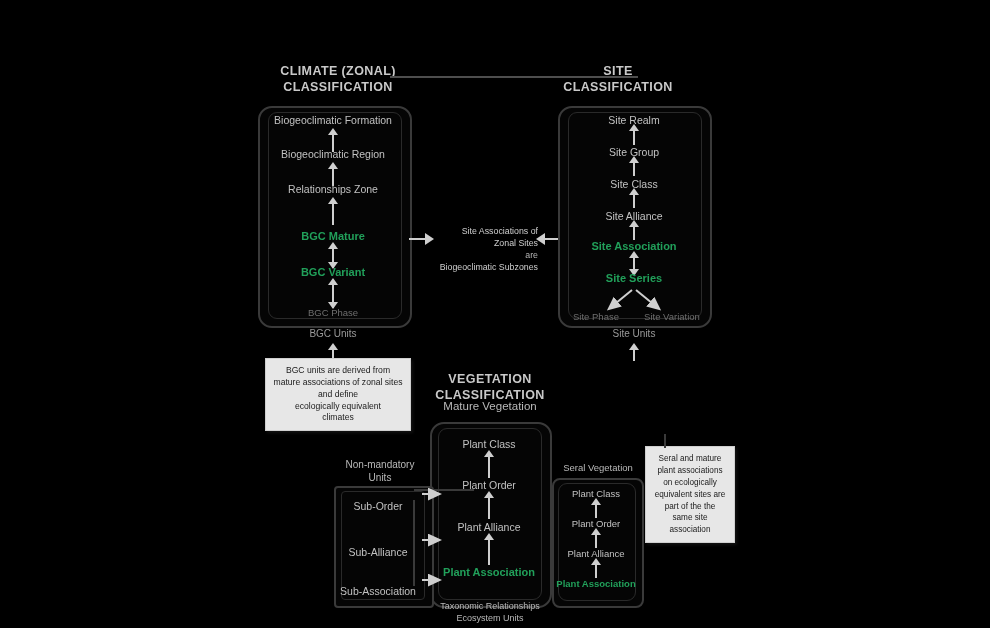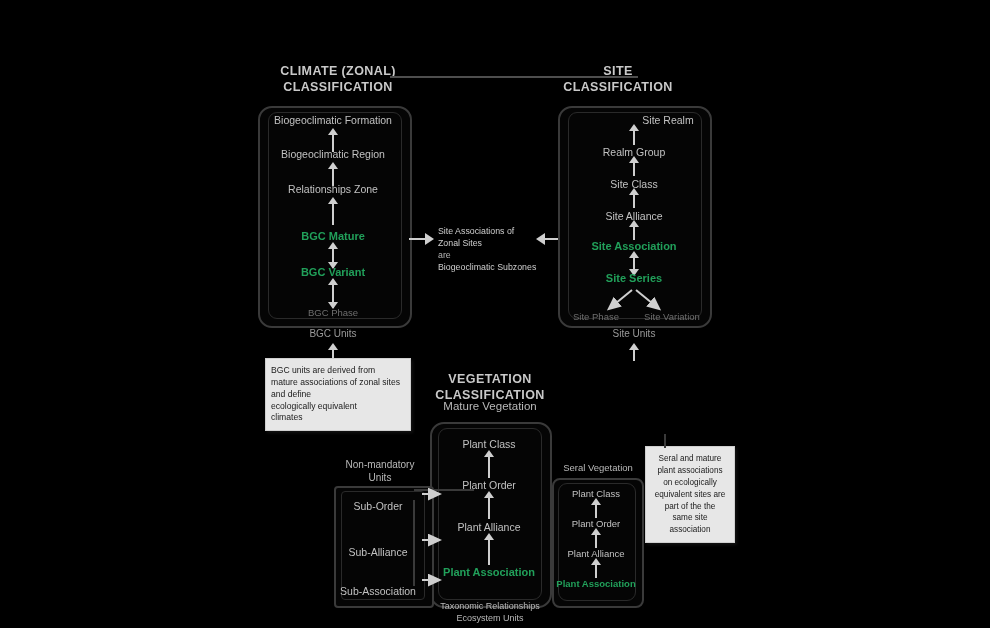--- a/index.html
+++ b/index.html
@@ -36,25 +36,25 @@
   .vline{position:absolute;width:2px;background:#4a4a4a;}
 
   .hline.bright{background:#cfcfcf;}
 
   .harrow-r{position:absolute;border-top:6px solid transparent;border-bottom:6px solid transparent;
             border-left:9px solid #cfcfcf;}
   .harrow-l{position:absolute;border-top:6px solid transparent;border-bottom:6px solid transparent;
             border-right:9px solid #cfcfcf;}
 
   .note{position:absolute;background:#e7e7e7;color:#1a1a1a;border:1px solid #cfcfcf;
-        font-size:8.6px;line-height:1.38;padding:6px 5px;
+        font-size:8.6px;line-height:1.38;text-align:center;padding:6px 5px;
         box-shadow:2px 2px 3px rgba(255,255,255,.07);}
   .note.left-al{text-align:center;font-size:8.2px;line-height:1.45;}
 
-  .center-box{position:absolute;text-align:left;font-size:8.8px;color:#b4b4b4;
+  .center-box{position:absolute;text-align:right;font-size:8.8px;color:#b4b4b4;
               line-height:1.35;}
   .center-box .em{color:#cfcfcf;}
 </style>
 </head>
 <body>
 
 <div class="canvas">
 
   <div class="hdr" style="left:278px;top:64px;width:120px;">
     <div>CLIMATE (ZONAL)</div>
@@ -111,26 +111,26 @@
     <div>BGC units are derived from</div>
     <div>mature associations of zonal sites</div>
     <div>and define</div>
     <div>ecologically equivalent</div>
     <div>climates</div>
   </div>
 
   <div class="panel" style="left:558px;top:106px;width:150px;height:218px;"></div>
   <div class="panel thin" style="left:568px;top:112px;width:132px;height:205px;border-color:#2a2a2a;"></div>
 
-  <div class="node" style="left:668px;top:114px;">Site Realm</div>
+  <div class="node" style="left:634px;top:114px;">Site Realm</div>
   <div class="arrow" style="left:634px;top:130px;">
     <div class="stem" style="height:15px;"></div>
       <div class="head-up"></div>
   </div>
-  <div class="node" style="left:634px;top:146px;">Realm Group</div>
+  <div class="node" style="left:634px;top:146px;">Site Group</div>
   <div class="arrow" style="left:634px;top:162px;">
     <div class="stem" style="height:14px;"></div>
       <div class="head-up"></div>
   </div>
   <div class="node" style="left:634px;top:178px;">Site Class</div>
   <div class="arrow" style="left:634px;top:194px;">
     <div class="stem" style="height:14px;"></div>
       <div class="head-up"></div>
   </div>
   <div class="node" style="left:634px;top:210px;">Site Alliance</div>

